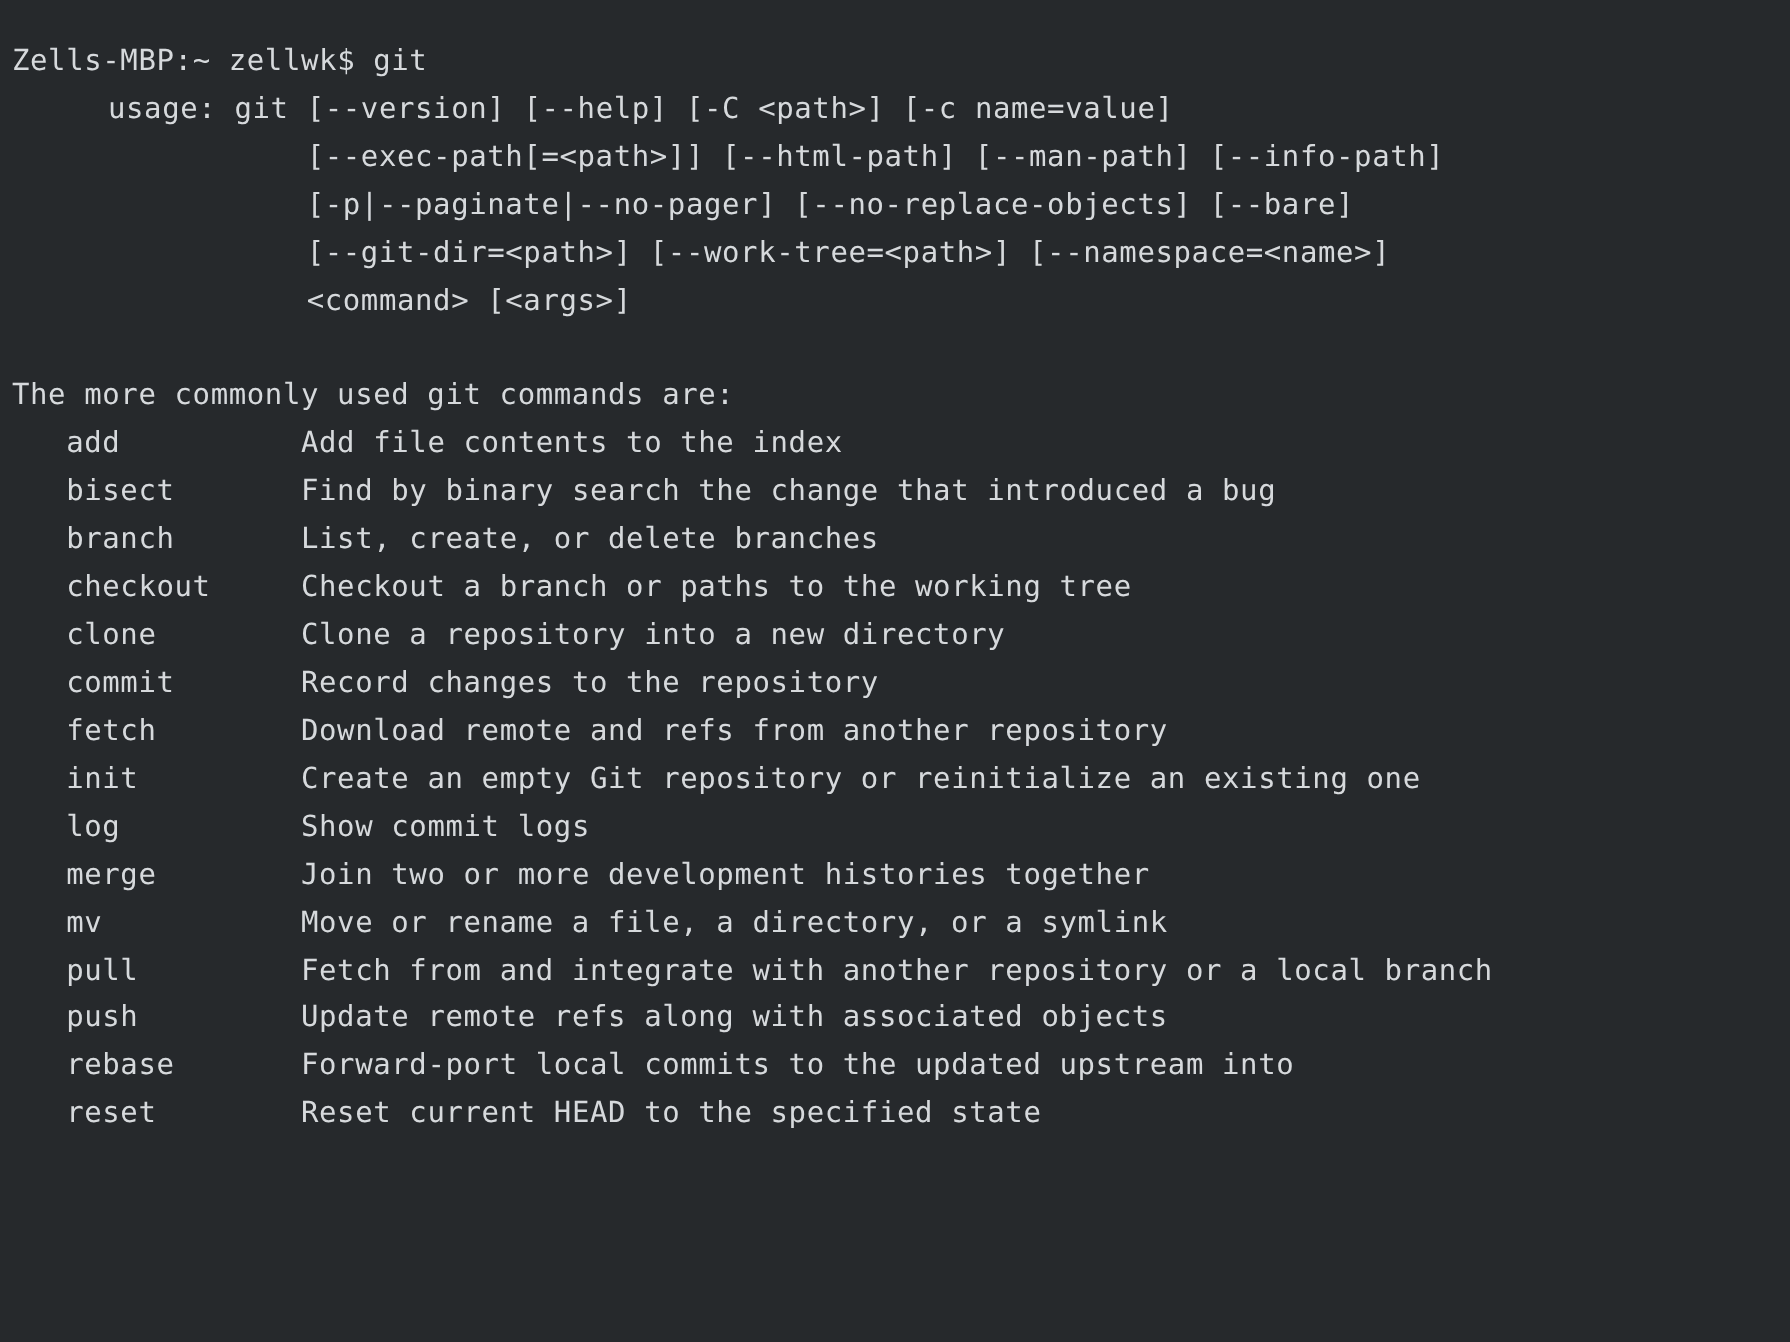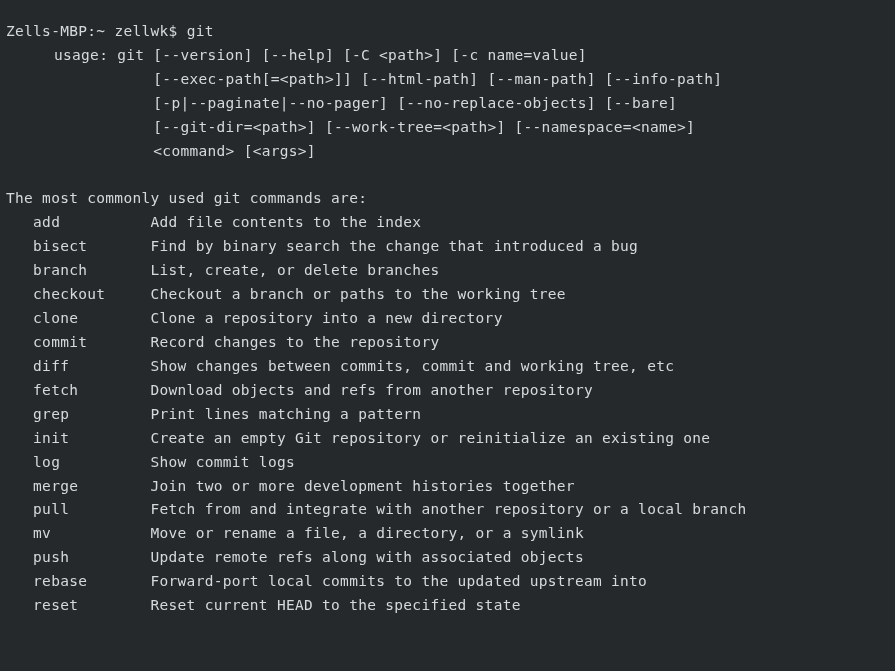--- a/index.html
+++ b/index.html
@@ -49,33 +49,31 @@
 <div class="prompt-line"><span>Zells-MBP</span>:<span>~</span> <span>zellwk</span><span>$</span> <span>git</span></div>
 
 <div class="usage-line"><span>usage:</span> <span>git</span> <span>[--version] [--help] [-C &lt;path&gt;] [-c name=value]</span></div>
 <div class="usage-line">           <span>[--exec-path[=&lt;path&gt;]] [--html-path] [--man-path] [--info-path]</span></div>
 <div class="usage-line">           <span>[-p|--paginate|--no-pager] [--no-replace-objects] [--bare]</span></div>
 <div class="usage-line">           <span>[--git-dir=&lt;path&gt;] [--work-tree=&lt;path&gt;] [--namespace=&lt;name&gt;]</span></div>
 <div class="usage-line">           <span>&lt;command&gt; [&lt;args&gt;]</span></div>
 
 <div class="blank-line"></div>
 
-<div class="section-header">The most commonly used git commands are:</div>
+<div class="section-header">The more commonly used git commands are:</div>
 
 <div id="commands-container">
     <div class="cmd-row">   <span class="cmd-name">add</span>          <span class="cmd-desc">Add file contents to the index</span></div>
     <div class="cmd-row">   <span class="cmd-name">bisect</span>       <span class="cmd-desc">Find by binary search the change that introduced a bug</span></div>
     <div class="cmd-row">   <span class="cmd-name">branch</span>       <span class="cmd-desc">List, create, or delete branches</span></div>
     <div class="cmd-row">   <span class="cmd-name">checkout</span>     <span class="cmd-desc">Checkout a branch or paths to the working tree</span></div>
     <div class="cmd-row">   <span class="cmd-name">clone</span>        <span class="cmd-desc">Clone a repository into a new directory</span></div>
     <div class="cmd-row">   <span class="cmd-name">commit</span>       <span class="cmd-desc">Record changes to the repository</span></div>
-    <div class="cmd-row">   <span class="cmd-name">diff</span>         <span class="cmd-desc">Show changes between commits, commit and working tree, etc</span></div>
-    <div class="cmd-row">   <span class="cmd-name">fetch</span>        <span class="cmd-desc">Download objects and refs from another repository</span></div>
-    <div class="cmd-row">   <span class="cmd-name">grep</span>         <span class="cmd-desc">Print lines matching a pattern</span></div>
+    <div class="cmd-row">   <span class="cmd-name">fetch</span>        <span class="cmd-desc">Download remote and refs from another repository</span></div>
     <div class="cmd-row">   <span class="cmd-name">init</span>         <span class="cmd-desc">Create an empty Git repository or reinitialize an existing one</span></div>
     <div class="cmd-row">   <span class="cmd-name">log</span>          <span class="cmd-desc">Show commit logs</span></div>
     <div class="cmd-row">   <span class="cmd-name">merge</span>        <span class="cmd-desc">Join two or more development histories together</span></div>
+    <div class="cmd-row">   <span class="cmd-name">mv</span>           <span class="cmd-desc">Move or rename a file, a directory, or a symlink</span></div>
     <div class="cmd-row">   <span class="cmd-name">pull</span>         <span class="cmd-desc">Fetch from and integrate with another repository or a local branch</span></div>
-    <div class="cmd-row">   <span class="cmd-name">mv</span>           <span class="cmd-desc">Move or rename a file, a directory, or a symlink</span></div>
     <div class="cmd-row">   <span class="cmd-name">push</span>         <span class="cmd-desc">Update remote refs along with associated objects</span></div>
     <div class="cmd-row">   <span class="cmd-name">rebase</span>       <span class="cmd-desc">Forward-port local commits to the updated upstream into</span></div>
     <div class="cmd-row">   <span class="cmd-name">reset</span>        <span class="cmd-desc">Reset current HEAD to the specified state</span></div>
   </div>
 
 </body></html>

